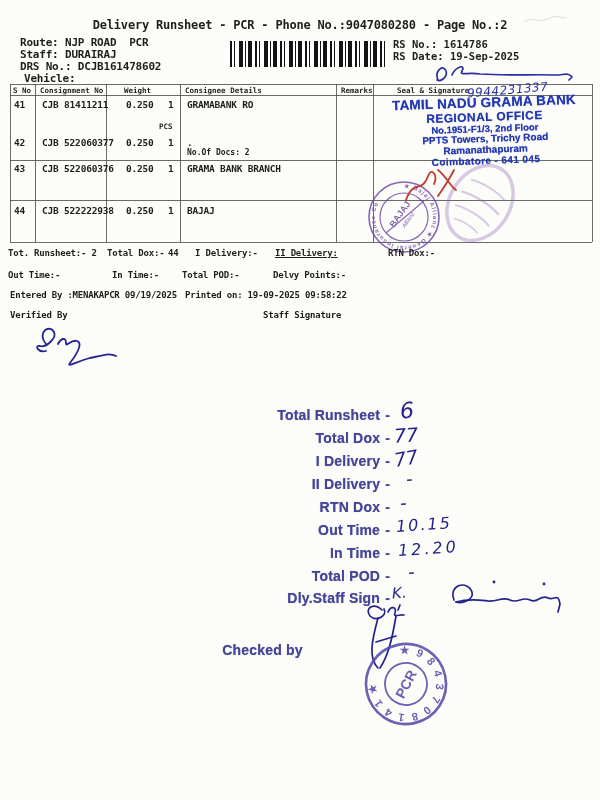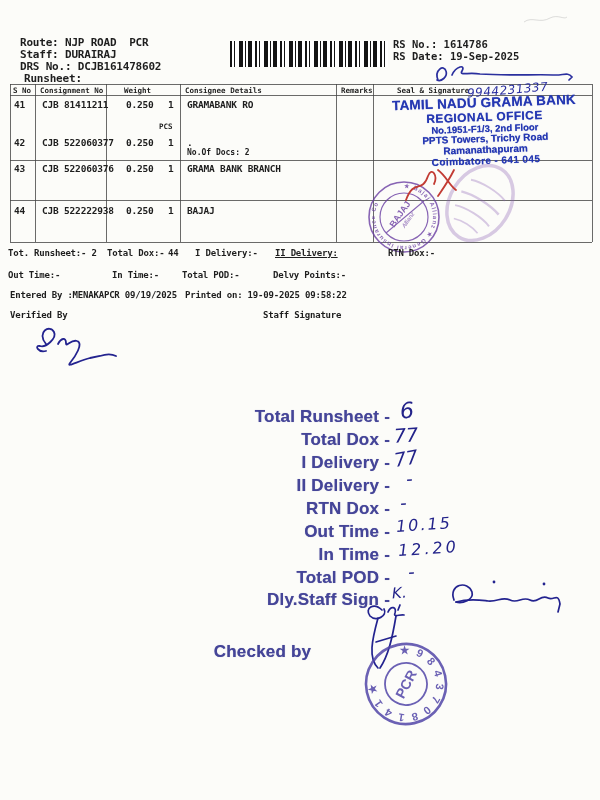--- a/index.html
+++ b/index.html
@@ -32,35 +32,36 @@
   .bs0{font-size:13.5px;letter-spacing:.2px;}
   .bs1{font-size:12px;letter-spacing:.4px;}
   .bs2{font-size:9.5px;}
   .bs3{font-size:10px;}
   .bs4{font-size:10px;}
   .bs5{font-size:10px;letter-spacing:.4px;}
   .hwphone{position:absolute;left:467px;top:83px;color:#2a2fa0;font-family:"DejaVu Sans",sans-serif;
     font-style:italic;font-size:12px;letter-spacing:.5px;transform:rotate(-5deg);}
   .stampform-row{position:absolute;left:140px;width:250px;display:flex;justify-content:flex-end;
     gap:5px;color:#3a3a92;font-family:"Liberation Sans",sans-serif;font-weight:bold;
-    font-size:17px;letter-spacing:.2px;text-shadow:0 0 0.7px rgba(58,58,146,.7);opacity:.94;}
+    font-size:14px;letter-spacing:.2px;text-shadow:0 0 0.7px rgba(58,58,146,.7);opacity:.94;}
   .hw{position:absolute;color:#23238a;font-family:"DejaVu Sans",sans-serif;font-style:italic;
     display:inline-block;transform:rotate(-4deg);}
   svg{position:absolute;overflow:visible;}
 </style>
 </head>
 <body>
 
 <div id="page">
 
+  <div class="abs mono t12 center" style="top:18px;">Delivery Runsheet - PCR - Phone No.:9047080280 - Page No.:2</div>
 
   <div class="abs mono t11" style="left:20px;top:36px;">Route: NJP ROAD  PCR</div>
   <div class="abs mono t11" style="left:20px;top:48px;">Staff: DURAIRAJ</div>
   <div class="abs mono t11" style="left:20px;top:60px;">DRS No.: DCJB161478602</div>
-  <div class="abs mono t11" style="left:24px;top:72px;">Runsheet:</div>
+  <div class="abs mono t11" style="left:24px;top:72px;">Vehicle:</div>
 
   <div class="barcode"></div>
 
   <div class="abs mono t10" style="left:393px;top:38px;">RS No.: 1614786</div>
   <div class="abs mono t10" style="left:393px;top:50px;">RS Date: 19-Sep-2025</div>
 
   <svg style="left:428px;top:62px;" width="150" height="26" viewBox="0 0 150 26">
     <g fill="none" stroke="#2a2f9e" stroke-width="1.7" stroke-linecap="round">
       <path d="M10,18 C6,8 16,2 18,9 C20,15 13,20 9,18"></path>
       <path d="M24,13 C28,4 38,2 34,9 C31,14 40,10 52,12 C80,14 110,12 128,13 C136,13 140,10 144,15 l-3,3"></path>

